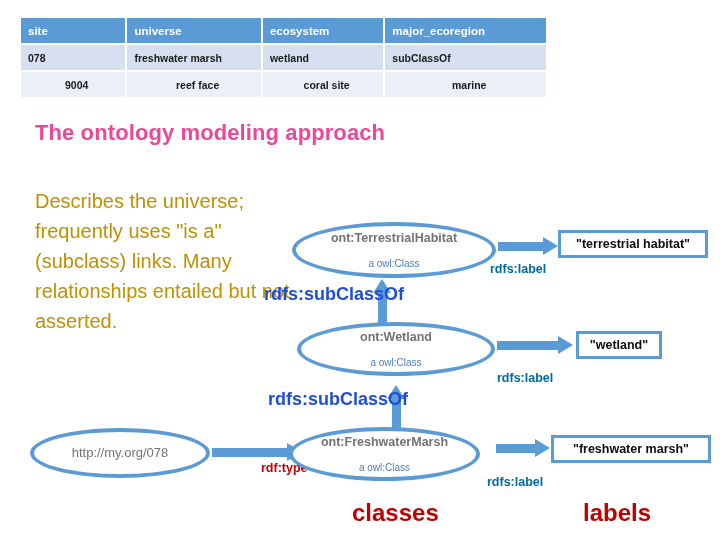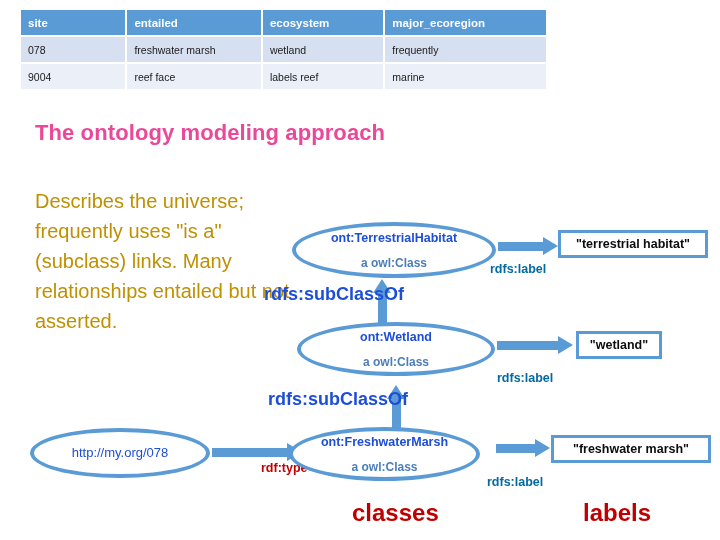--- a/index.html
+++ b/index.html
@@ -13,49 +13,49 @@
     height: 540px;
     background: #ffffff;
     overflow: hidden;
     font-family: "Liberation Sans", sans-serif;
   }
 
   
   .data-table {
     position: absolute;
     left: 19px;
-    top: 8px;
+    top: 16px;
     width: 529px;
     border-collapse: separate;
     border-spacing: 2px 2px;
     table-layout: fixed;
   }
   .data-table th {
     background: #5b9bd5;
     color: #ffffff;
     font-size: 11.5px;
     font-weight: bold;
     text-align: left;
     padding: 5px 0 5px 7px;
     height: 15px;
     vertical-align: middle;
     border: none;
   }
   .data-table td {
     font-size: 10.5px;
-    font-weight: normal;
+    font-weight: bold;
     color: #1a1a1a;
     text-align: left;
     padding: 5px 0 5px 7px;
     height: 15px;
     vertical-align: middle;
     border: none;
   }
   .data-table tr.row-a td { background: #d6e0f0; }
-  .data-table tr.row-b td { background: #eaeff8; }
+  .data-table tr.row-b td { background: #eaeff8; text-align: center; }
   .col-1 { width: 104px; }
   .col-2 { width: 133px; }
   .col-3 { width: 120px; }
   .col-4 { width: 160px; }
 
   
   .slide-title {
     position: absolute;
     left: 35px;
     top: 120px;
@@ -83,27 +83,27 @@
     background: #ffffff;
     box-sizing: border-box;
     display: flex;
     flex-direction: column;
     align-items: center;
     justify-content: center;
   }
   .ellipse .uri {
     font-size: 12.5px;
     font-weight: bold;
-    color: #1d4ed8;
+    color: #737373;
     white-space: nowrap;
     line-height: 14px;
   }
   .ellipse .ann {
-    font-size: 12px;
-    font-weight: bold;
+    font-size: 10px;
+    font-weight: normal;
     color: #4a7ebb;
     white-space: nowrap;
     line-height: 13px;
     margin-top: 12px;
   }
   .ellipse.plain .uri { font-weight: normal; font-size: 13px; }
 
   .literal-box {
     position: absolute;
     border: 3px solid #5b9bd5;
@@ -184,36 +184,36 @@
   <table class="data-table">
     <colgroup>
       <col class="col-1">
         <col class="col-2">
         <col class="col-3">
         <col class="col-4">
     </colgroup>
     <thead>
       <tr>
         <th>site</th>
-        <th>entailed</th>
+        <th>universe</th>
         <th>ecosystem</th>
         <th>major_ecoregion</th>
       </tr>
     </thead>
     <tbody>
       <tr class="row-a">
         <td>078</td>
         <td>freshwater marsh</td>
         <td>wetland</td>
-        <td>frequently</td>
+        <td>subClassOf</td>
       </tr>
       <tr class="row-b">
         <td>9004</td>
         <td>reef face</td>
-        <td>labels reef</td>
+        <td>coral site</td>
         <td>marine</td>
       </tr>
     </tbody>
   </table>
 
   <div class="slide-title">The ontology modeling approach</div>
   <div class="prose">Describes the universe; frequently uses "is a" (subclass) links. Many relationships entailed but not asserted.</div>
 
   <div class="ellipse" style="left:292px; top:222px; width:204px; height:56px;">
     <div class="uri">ont:TerrestrialHabitat</div>

